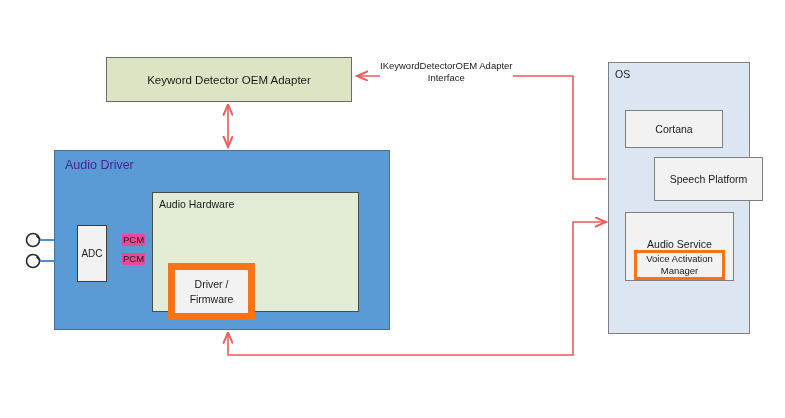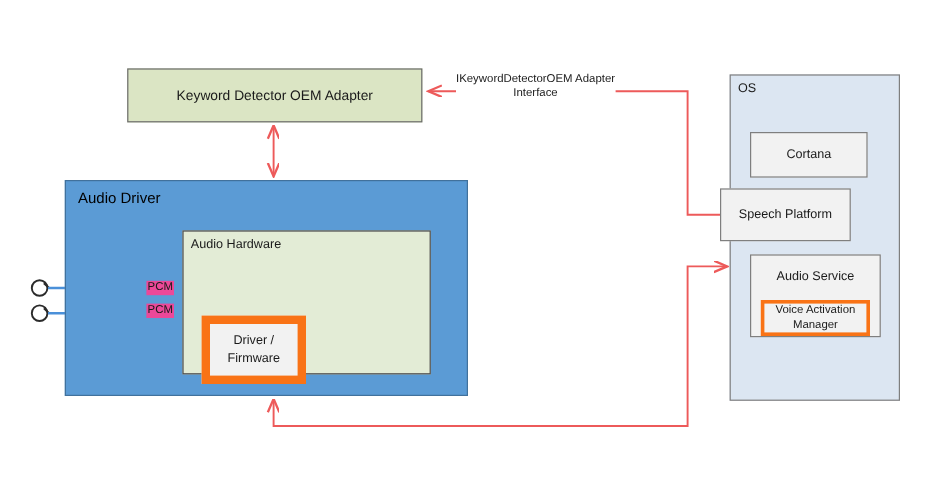--- a/index.html
+++ b/index.html
@@ -40,21 +40,21 @@
     width: 336px;
     height: 180px;
     background: #5b9bd5;
     border: 1px solid #41719c;
   }
   #audio-driver-label {
     position: absolute;
     left: 10px;
     top: 7px;
     font-size: 12.5px;
-    color: #000000;
+    color: #4c1d95;
   }
   
   #audio-hardware {
     left: 152px;
     top: 192px;
     width: 207px;
     height: 120px;
     background: #e3ecd6;
     border: 1px solid #4a4a4a;
   }
@@ -129,26 +129,26 @@
     box-sizing: border-box;
     background: #f2f2f2;
     border: 1px solid #7f7f7f;
     display: flex;
     align-items: center;
     justify-content: center;
     font-size: 10.5px;
     color: #1a1a1a;
   }
   #cortana  { left: 625px; top: 94px;  width: 98px; height: 38px; margin-top: 16px; }
-  #speech   { left: 600px; top: 157px; width: 109px; height: 44px; }
+  #speech   { left: 654px; top: 157px; width: 109px; height: 44px; }
   #audio-service {
     left: 625px; top: 212px; width: 109px; height: 69px;
     align-items: flex-start;
     justify-content: center;
-    padding-top: 11px;
+    padding-top: 25px;
   }
   #vam {
     position: absolute;
     left: 634px;
     top: 250px;
     width: 91px;
     height: 30px;
     box-sizing: border-box;
     background: #f2f2f2;
     border: 3px solid #f97316;
@@ -245,20 +245,23 @@
     <span id="audio-hardware-label">Audio Hardware</span>
   </div>
 
   <div class="box" id="driver-firmware">
     <span>
       <span>Driver /</span><br>
       <span>Firmware</span>
     </span>
   </div>
 
+  <div class="box" id="adc">
+    <span>ADC</span>
+  </div>
 
   <div class="pcm-tag" id="pcm-1">PCM</div>
   <div class="pcm-tag" id="pcm-2">PCM</div>
 
   <div class="box" id="os-box">
     <span id="os-label">OS</span>
   </div>
   <div class="os-item" id="cortana">
     <span>Cortana</span>
   </div>

